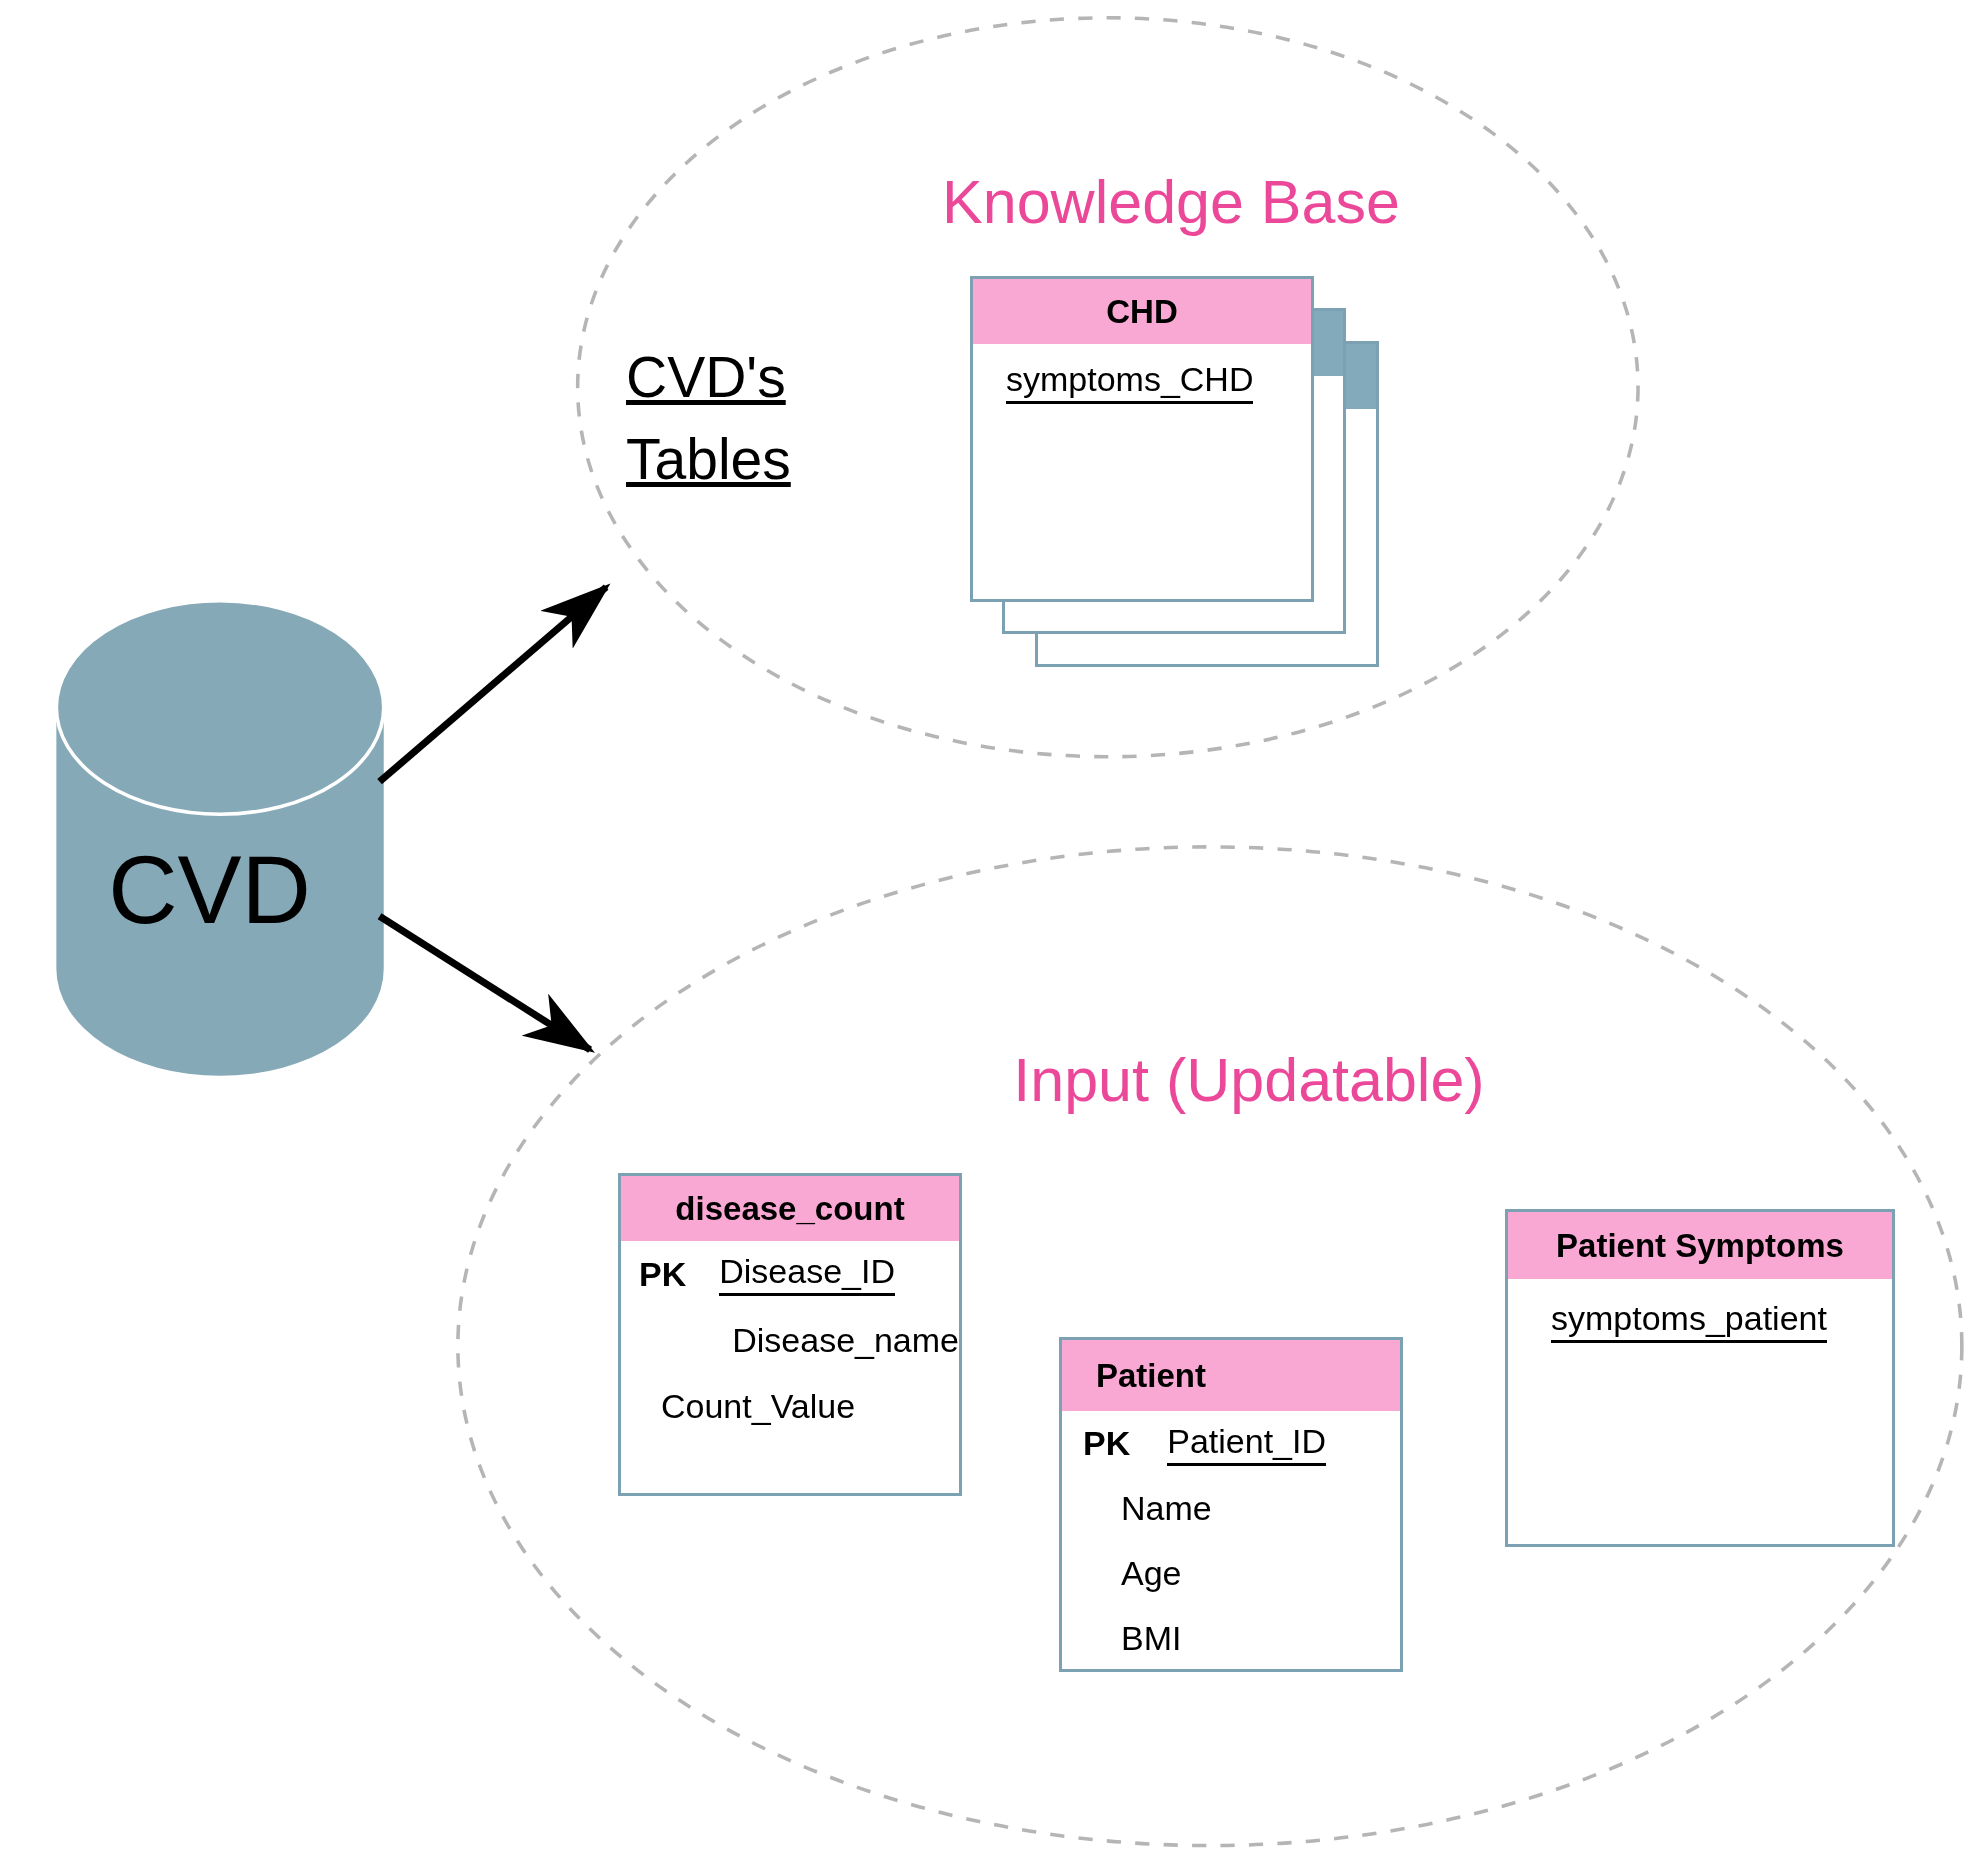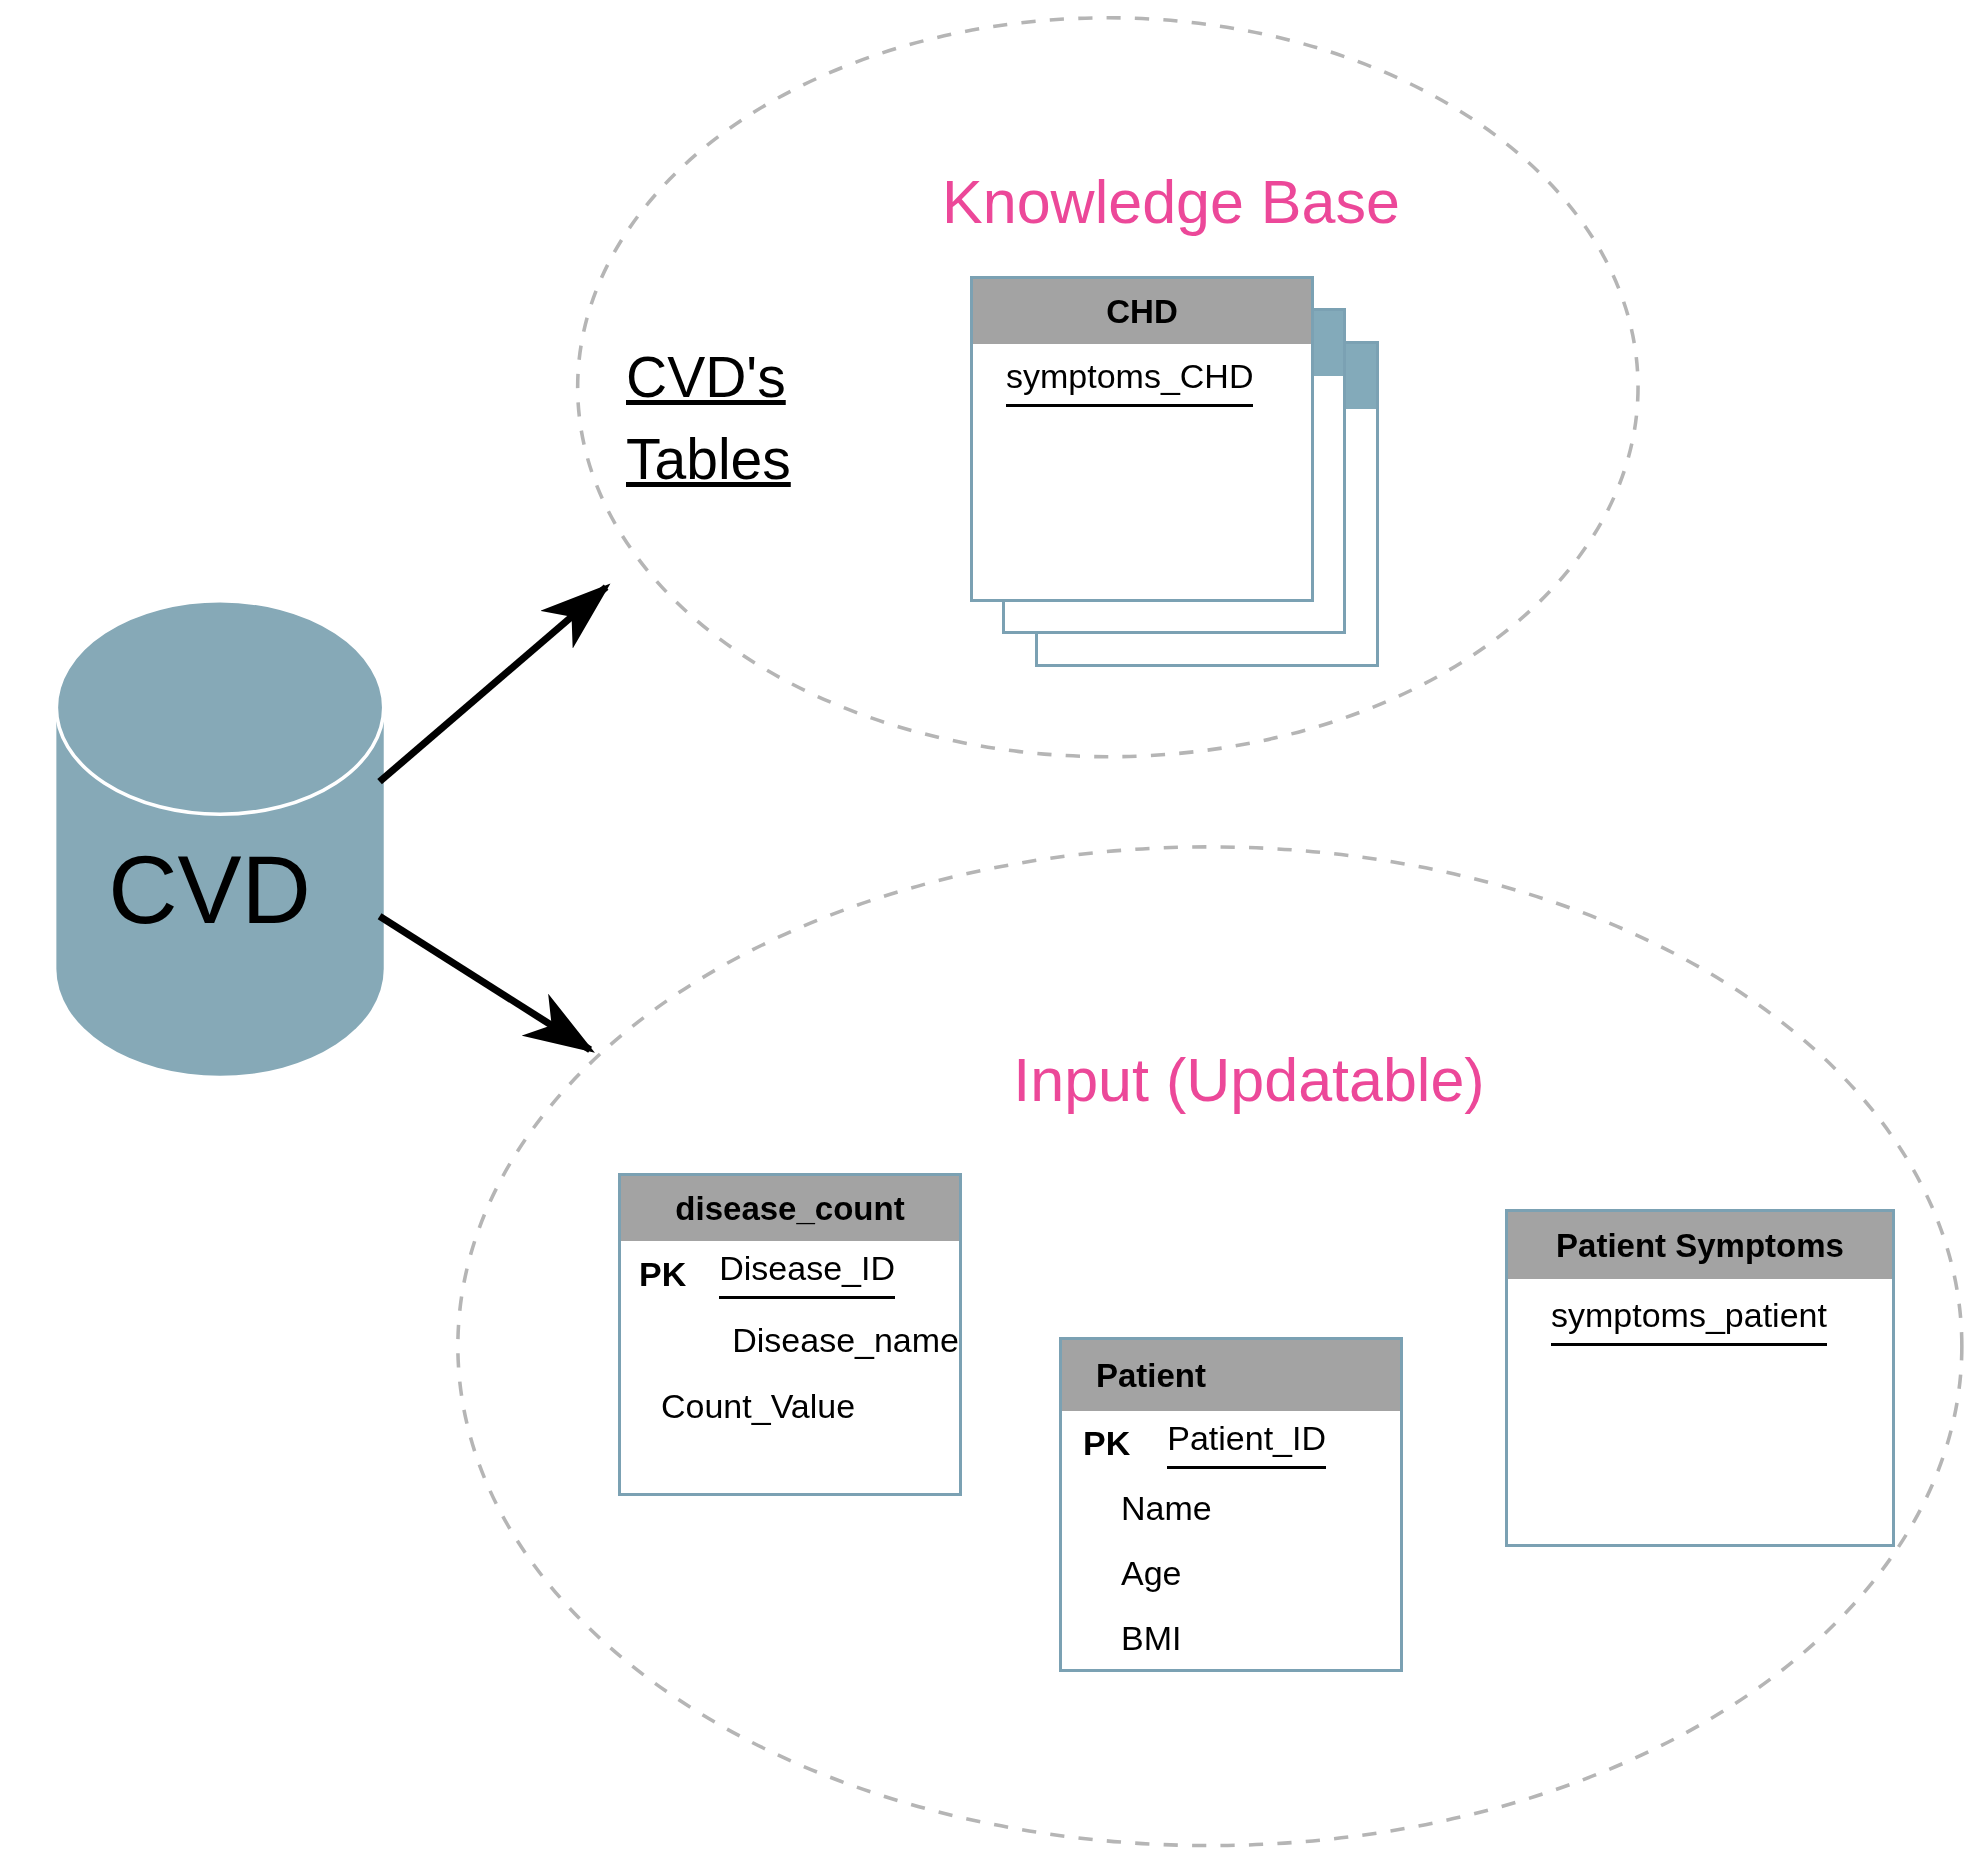--- a/index.html
+++ b/index.html
@@ -13,36 +13,36 @@
   #shape-layer{position:absolute;left:0;top:0;z-index:0;}
 
   
   .card{
     position:absolute;
     background:#ffffff;
     border:3px solid #7ba1b3;
     box-sizing:border-box;
   }
   .card-header{
-    background:#a3a3a3;
+    background:#f9a8d4;
     display:flex;align-items:center;
     font-weight:bold;font-size:33px;color:#000;
     box-sizing:border-box;
   }
   .hdr-center{justify-content:center;}
   .hdr-left{justify-content:flex-start;padding-left:34px;}
   .card-body{position:relative;}
   .field-row{
     display:flex;align-items:center;
     height:66px;
     font-size:34px;color:#000;
     box-sizing:border-box;
   }
   .pk-label{font-weight:bold;}
-  .u{border-bottom:3px solid #000;padding-bottom:8px;}
+  .u{border-bottom:3px solid #000;padding-bottom:2px;}
 
   
   .stack-back{
     position:absolute;background:#fff;border:3px solid #7ba1b3;box-sizing:border-box;
   }
   .stack-back .back-header{background:#83aaba;height:65px;}
 
   
   .big-title{
     position:absolute;font-size:61px;color:#ec4899;

